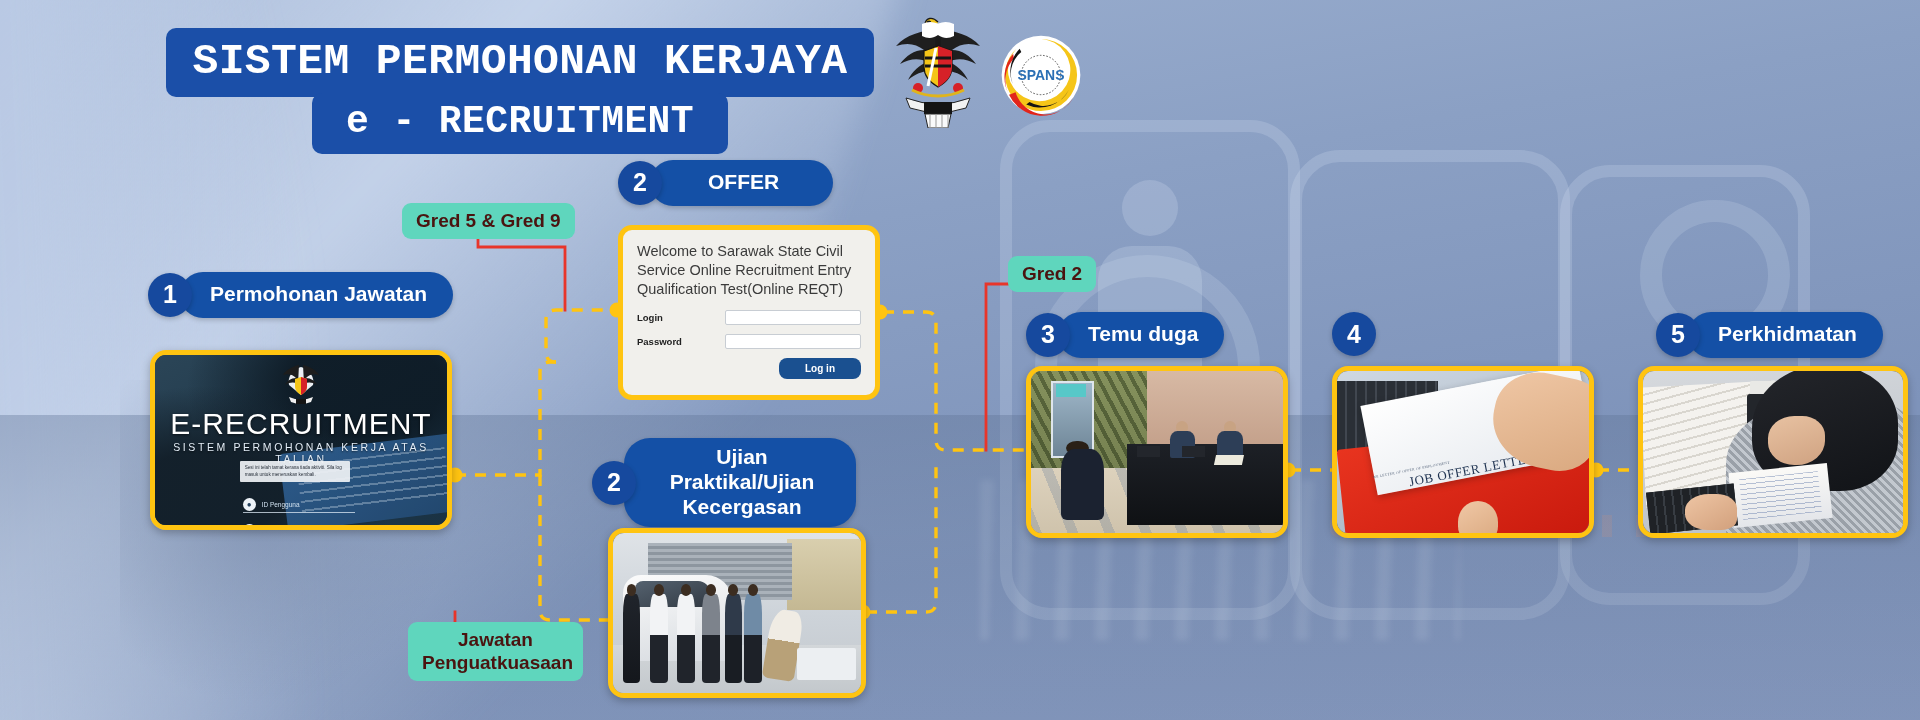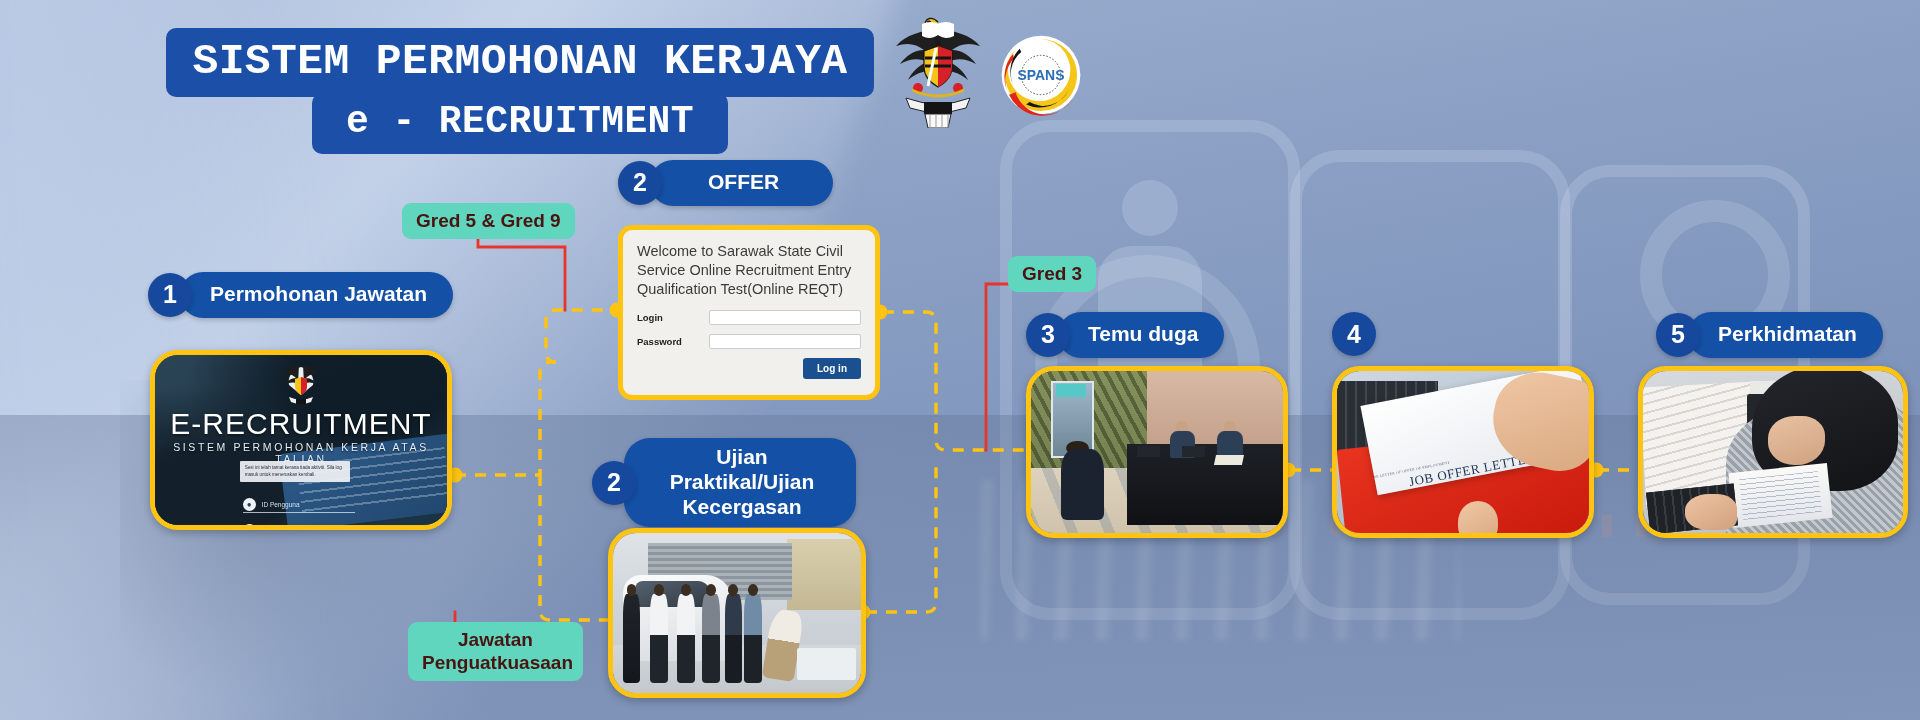--- a/index.html
+++ b/index.html
@@ -127,21 +127,21 @@
     border-radius:9px;
     white-space:pre-line;
     text-align:center;
     line-height:1.22;
   }
 
   
   .card {
     position:absolute;
     border:5px solid #ffc411;
-    border-radius:28px;
+    border-radius:16px;
     overflow:hidden;
     background:#33414f;
     box-shadow:0 3px 9px rgba(0,0,0,.25);
   }
 
   
   .erec { background:linear-gradient(160deg,#22394b 0%,#1d3547 40%,#16303f 100%); position:relative; }
   .erec .photo-hands {
     position:absolute; inset:0;
     background:
@@ -203,30 +203,30 @@
     background:#f1f0ec;
     border:5px solid #ffc411;
     border-radius:14px;
     padding:12px 14px 10px;
   }
   .reqt .welcome {
     color:#3b3b3b; font-size:14.5px; line-height:1.32; font-weight:400;
     margin-bottom:11px;
   }
   .reqt .row { display:flex; align-items:center; margin-bottom:9px; }
-  .reqt .lbl { width:72px; font-size:9.5px; font-weight:bold; color:#222; }
+  .reqt .lbl { width:88px; font-size:9.5px; font-weight:bold; color:#222; }
   .reqt .inp {
     flex:1; height:15px; background:#fff;
     border:1px solid #c8cdd3; border-radius:2px;
   }
   .reqt .btnrow { display:flex; justify-content:flex-end; margin-top:6px; }
   .reqt .loginbtn {
     background:#1a5090; color:#fff;
     font-size:10px; font-weight:bold;
-    padding:5px 14px; border-radius:3px;
+    padding:5px 26px; border-radius:8px;
   }
 
   
   .scene { position:absolute; inset:0; }
 
   
   .sc-int .wall { position:absolute; inset:0; background:linear-gradient(180deg,#c9a882 0%,#b99a78 48%,#cdb393 100%); }
   .sc-int .palm {
     position:absolute; left:0; top:0; width:46%; height:74%;
     background:
@@ -510,21 +510,21 @@
           <span class="h"></span>
         </div>
       <div class="bend"></div>
       <div class="tbl"></div>
     </div>
   </div>
 
   <div class="glabel nosel" style="left:408px; top:622px; width:175px;">Jawatan
 Penguatkuasaan</div>
 
-  <div class="glabel nosel" style="left:1008px; top:256px;">Gred 3</div>
+  <div class="glabel nosel" style="left:1008px; top:256px;">Gred 2</div>
 
   <div class="badge nosel" style="left:1026px; top:312px;">
     <div class="num">3</div>
     <div class="pill">Temu duga</div>
   </div>
 
   <div class="card" style="left:1026px; top:366px; width:262px; height:172px;">
     <div class="scene sc-int">
       <div class="wall"></div>
         <div class="pinkwall"></div>

